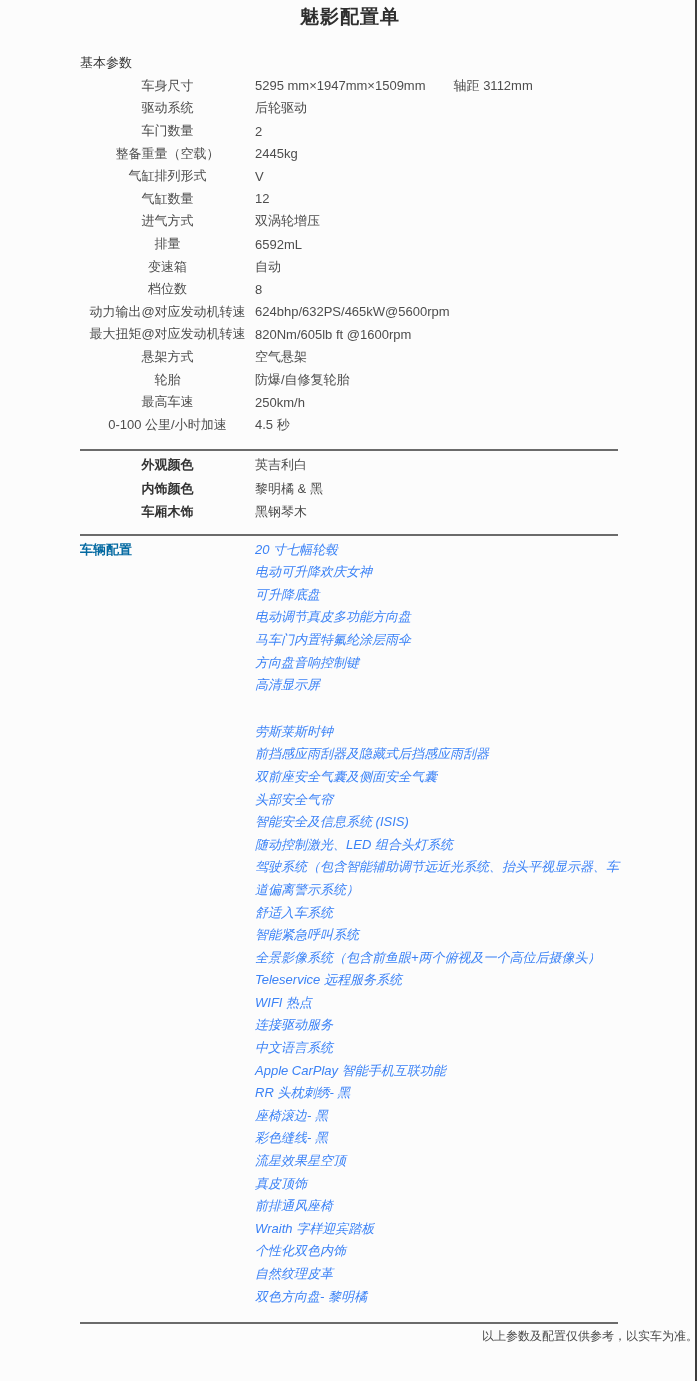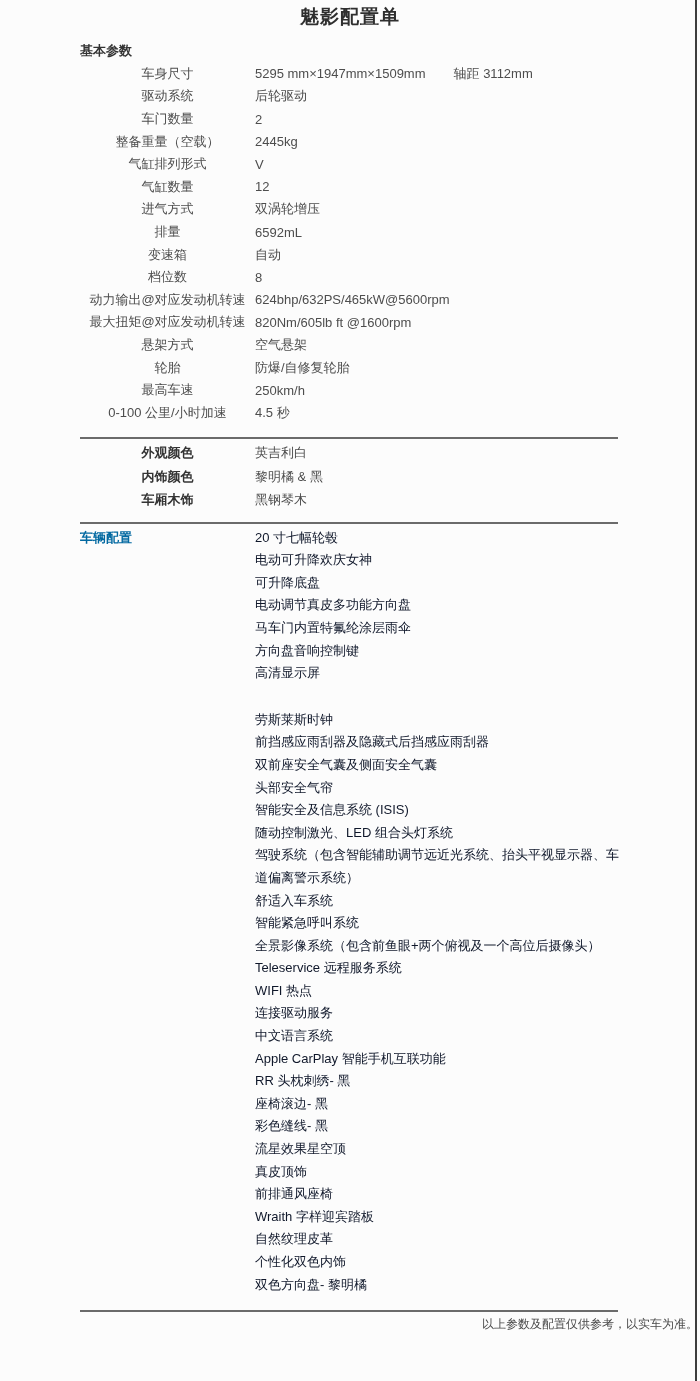--- a/index.html
+++ b/index.html
@@ -17,41 +17,41 @@
   }
   .title{
     padding-top:7px;
     text-align:center;
     font-size:19px;line-height:20px;
     font-weight:bold;color:#2f2f2f;
     letter-spacing:1px;
   }
   .content{margin-left:80px;width:540px;}
   .sec-header{
-    margin-top:13px;
+    margin-top:25px;
     height:22.6px;display:flex;align-items:center;
-    font-size:13px;font-weight:bold;color:#333;
+    font-size:13px;font-weight:normal;color:#333;
   }
   .row{height:22.6px;display:flex;align-items:center;font-size:13px;}
   .sec2 .row{height:23.5px;}
   .row .lab{flex:0 0 175px;color:#4d4d4d;text-align:center;}
   .sec2 .row .lab{font-weight:bold;color:#333;}
   .row .val{color:#4d4d4d;white-space:nowrap;}
   .row .extra{margin-left:28px;color:#4d4d4d;white-space:nowrap;}
   .divider{height:1.5px;background:#6b6b6b;width:538px;}
   .div1{margin-top:13px;}
   .div2{margin-top:10px;}
   .div3{margin-top:14px;}
   .config{display:flex;margin-top:3px;}
   .config .chead{
     flex:0 0 175px;font-size:13px;font-weight:bold;color:#0369a1;
     line-height:22.6px;
   }
   .citems{width:372px;font-size:13px;}
-  .citem{line-height:22.6px;color:#0f172a;}
+  .citem{line-height:22.6px;color:#3b82f6;font-style:italic;}
   .cgap{height:24px;}
   .footer{
     margin-top:4px;
     width:618px;
     text-align:right;
     font-size:12px;line-height:16px;color:#4a4a4a;
   }
 </style>
 </head>
 <body>
@@ -181,22 +181,22 @@
             <div class="citem">连接驱动服务</div>
             <div class="citem">中文语言系统</div>
             <div class="citem">Apple CarPlay 智能手机互联功能</div>
             <div class="citem">RR 头枕刺绣- 黑</div>
             <div class="citem">座椅滚边- 黑</div>
             <div class="citem">彩色缝线- 黑</div>
             <div class="citem">流星效果星空顶</div>
             <div class="citem">真皮顶饰</div>
             <div class="citem">前排通风座椅</div>
             <div class="citem">Wraith 字样迎宾踏板</div>
+            <div class="citem">个性化双色内饰</div>
             <div class="citem">自然纹理皮革</div>
-            <div class="citem">个性化双色内饰</div>
             <div class="citem">双色方向盘- 黎明橘</div>
           </div>
       </div>
     </div>
 
     <div class="divider div3"></div>
 
     <div class="footer">以上参数及配置仅供参考，以实车为准。</div>
 
   </div>

